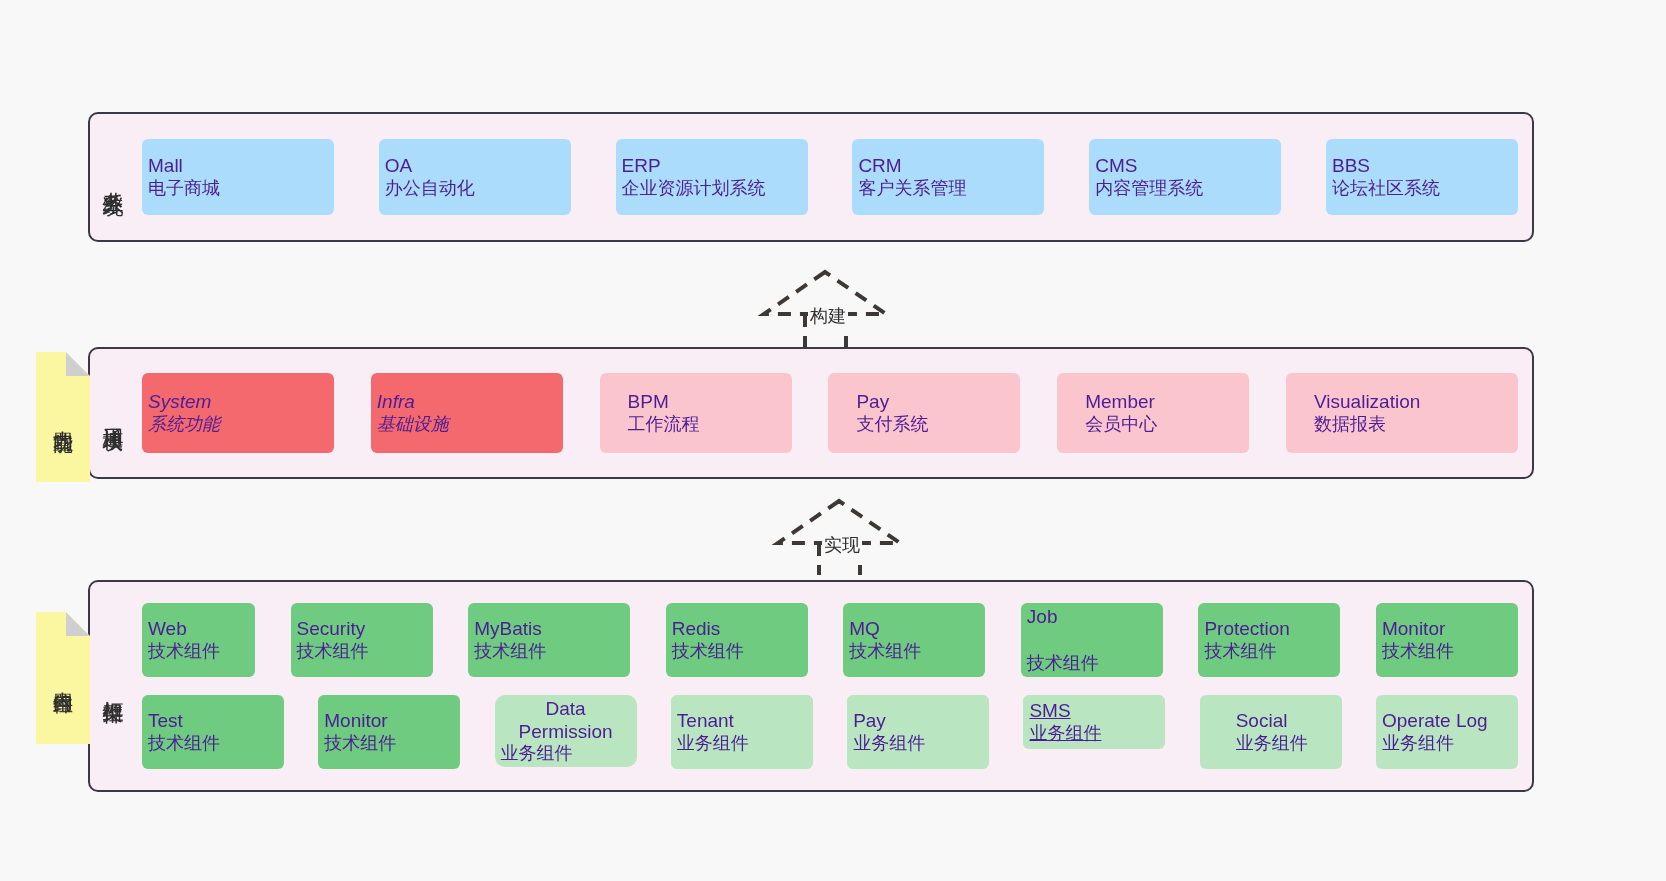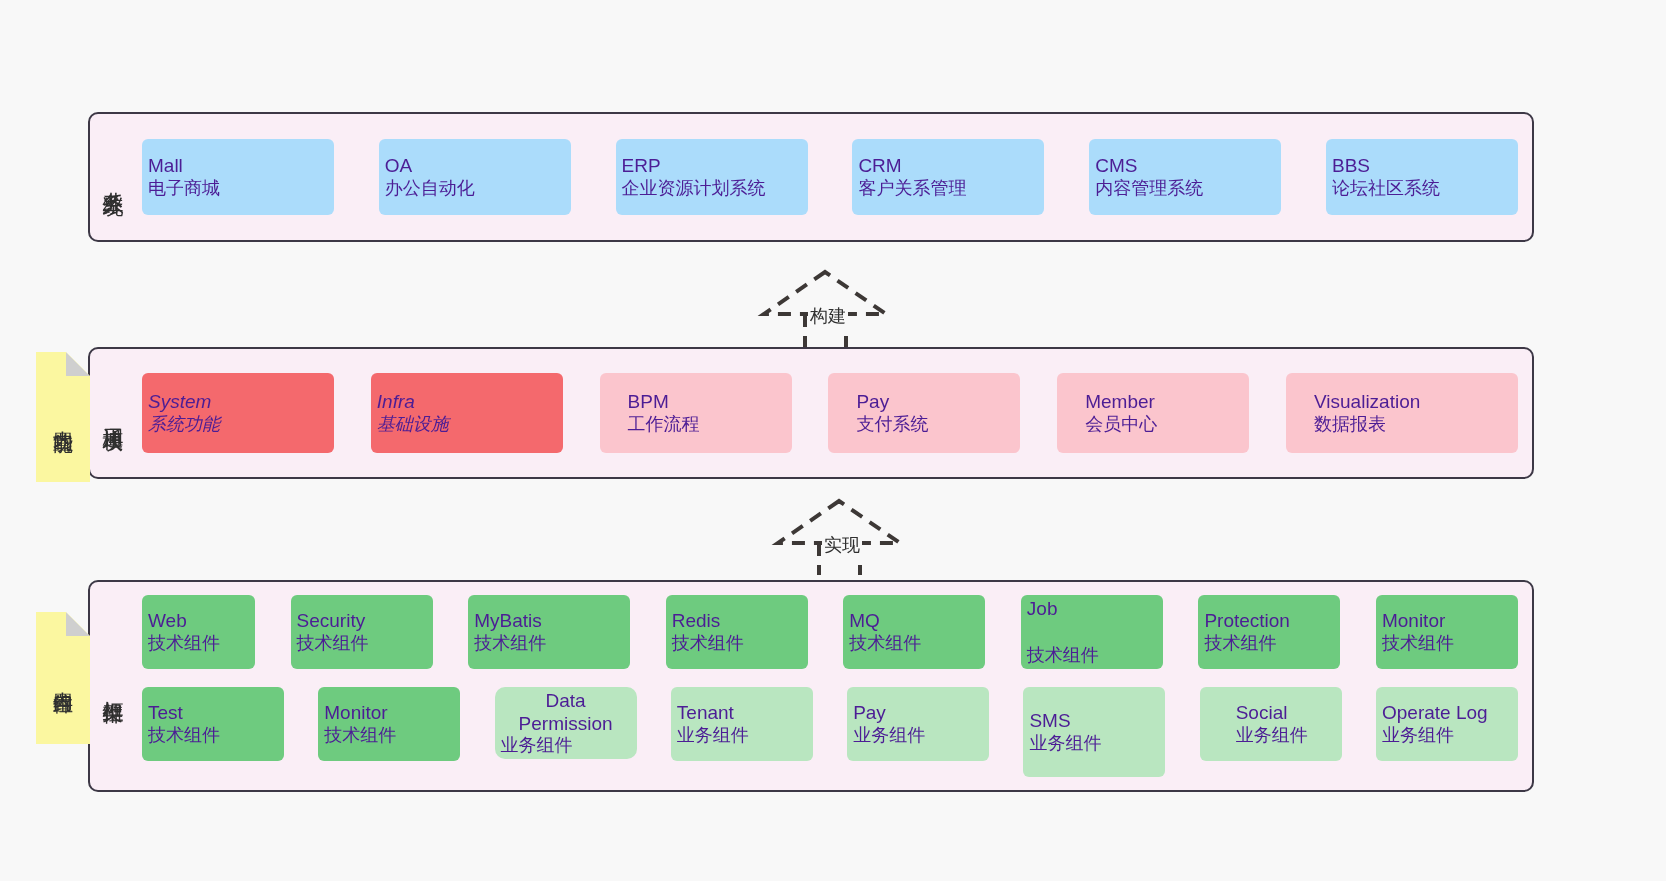--- a/index.html
+++ b/index.html
@@ -274,21 +274,21 @@
             <div class="cn">业务组件</div>
           </div>
           <div class="card lightgreen" style="width: 142px; height: 74px;">
             <div class="en">Tenant</div>
             <div class="cn">业务组件</div>
           </div>
           <div class="card lightgreen" style="width: 142px; height: 74px;">
             <div class="en">Pay</div>
             <div class="cn">业务组件</div>
           </div>
-          <div class="card lightgreen" style="width: 142px; height: 90px;">
+          <div class="card lightgreen" style="width: 142px; height: 54px; text-decoration: underline;">
             <div class="en">SMS</div>
             <div class="cn">业务组件</div>
           </div>
           <div class="card lightgreen" style="width: 142px; height: 74px; padding-left: 36px;">
             <div class="en">Social</div>
             <div class="cn">业务组件</div>
           </div>
           <div class="card lightgreen" style="width: 142px; height: 74px;">
             <div class="en">Operate Log</div>
             <div class="cn">业务组件</div>

